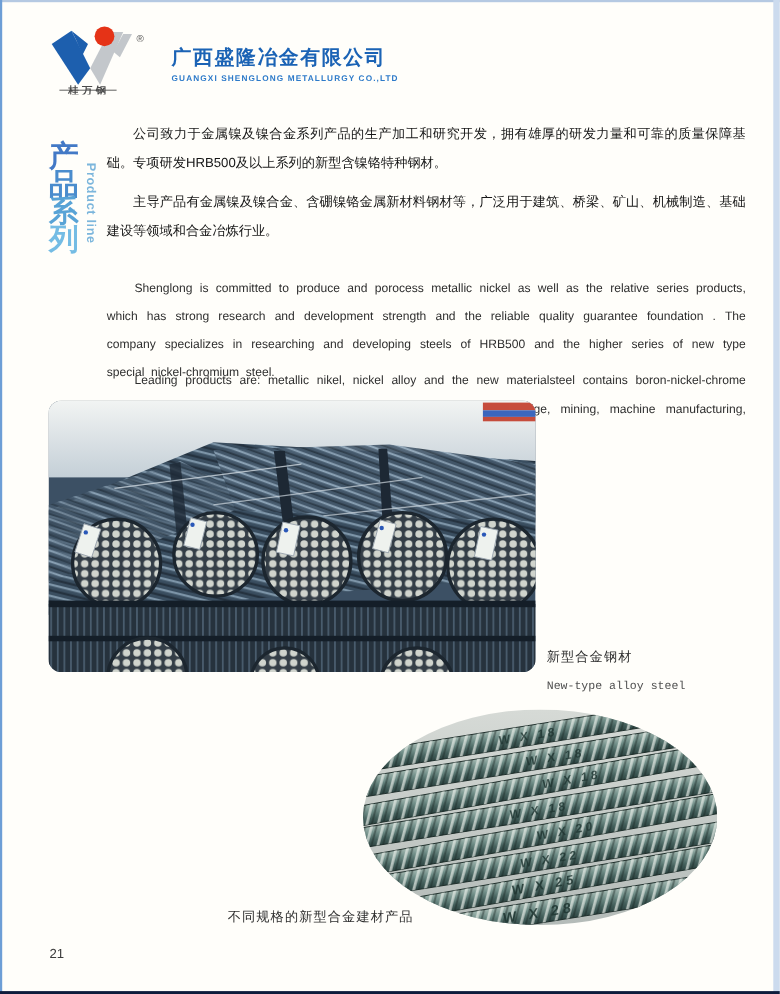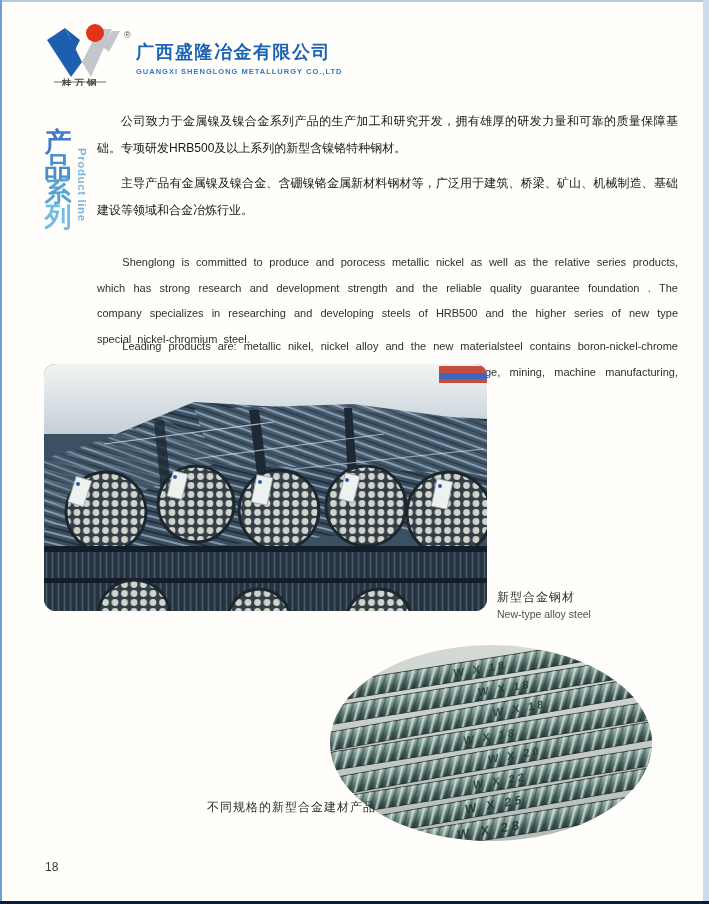--- a/index.html
+++ b/index.html
@@ -5,42 +5,42 @@
   html,body{margin:0;padding:0;background:#e9e9e9;}
   .page{position:relative;width:709px;height:904px;margin:0 auto;background:#fffefa;overflow:hidden;
         font-family:"Liberation Sans","DejaVu Sans",sans-serif;}
   
   .border-top{position:absolute;top:0;left:0;right:0;height:2px;background:#b5c9e2;}
   .border-left{position:absolute;top:0;left:0;bottom:0;width:2px;background:#6d9ed6;}
   .border-right{position:absolute;top:0;right:0;bottom:0;width:6px;background:#ccdbee;}
   .border-bottom{position:absolute;bottom:0;left:0;right:0;height:3px;background:#0e1c3c;}
   
   .header{position:absolute;left:42px;top:22px;display:flex;align-items:flex-start;}
-  .company{margin-left:0;padding-top:18px;}
+  .company{margin-left:20px;padding-top:18px;}
   .company-zh{font-size:18px;color:#1b63b5;letter-spacing:1.5px;font-weight:bold;white-space:nowrap;}
   .company-en{font-size:7.5px;color:#2d7ac9;letter-spacing:1px;margin-top:3px;font-weight:bold;white-space:nowrap;}
   
   .v-title{position:absolute;left:42px;top:130px;width:32px;text-align:center;}
   .v-char{display:block;font-size:27px;line-height:25px;font-weight:bold;}
   .vc0{color:#4379c6}.vc1{color:#4a8ccd}.vc2{color:#58a3d6}.vc3{color:#74bce4}
   .v-en{position:absolute;left:76px;top:148px;writing-mode:vertical-rl;font-size:11.5px;
         color:#7cb6dc;letter-spacing:.6px;font-weight:bold;}
   
   .para{position:absolute;left:97px;width:581px;text-align:justify;}
   .p-zh{font-size:12px;line-height:27px;color:#161616;text-indent:2em;}
   .p-en{font-size:11px;line-height:25.5px;color:#2e2e2e;text-indent:2.3em;word-spacing:3px;margin-top:28px;}
   .p-zh1{top:96px;}  .p-zh2{top:158px;}
   .p-en1{top:222px;} .p-en2{top:306px;}
   
   .photo1{position:absolute;left:44px;top:364px;width:443px;height:247px;border-radius:12px;overflow:hidden;}
   .photo2{position:absolute;left:330px;top:645px;width:322px;height:196px;}
   .cap1{position:absolute;left:497px;top:589px;}
-  .cap2{position:absolute;left:207px;top:799px;}
+  .cap2{position:absolute;left:207px;top:825px;}
   .cap-zh{font-size:12px;color:#2f2f2f;letter-spacing:1px;}
-  .cap-en{font-size:10.5px;color:#4f4f4f;margin-top:2px;line-height:13px;}
+  .cap-en{font-size:10.5px;color:#4f4f4f;margin-top:12px;line-height:13px;font-family:Liberation Mono, monospace;}
   .page-num{position:absolute;left:45px;top:860px;font-size:12px;color:#3c3c3c;}
 </style>
 </head>
 <body>
 
 <div class="page">
 
   <div class="border-top"></div>
   <div class="border-left"></div>
   <div class="border-right"></div>
@@ -219,14 +219,14 @@
           <text x="160" y="5" font-size="13" font-weight="bold" letter-spacing="4" fill="#1f3531" opacity="0.85" text-anchor="middle" transform="skewX(-8)">W X 28</text>
         </g>
       </g>
     </svg>
   </div>
 
   <div class="cap2">
     <div class="cap-zh">不同规格的新型合金建材产品</div>
   </div>
 
-  <div class="page-num">18</div>
+  <div class="page-num">21</div>
 </div>
 
 </body></html>

